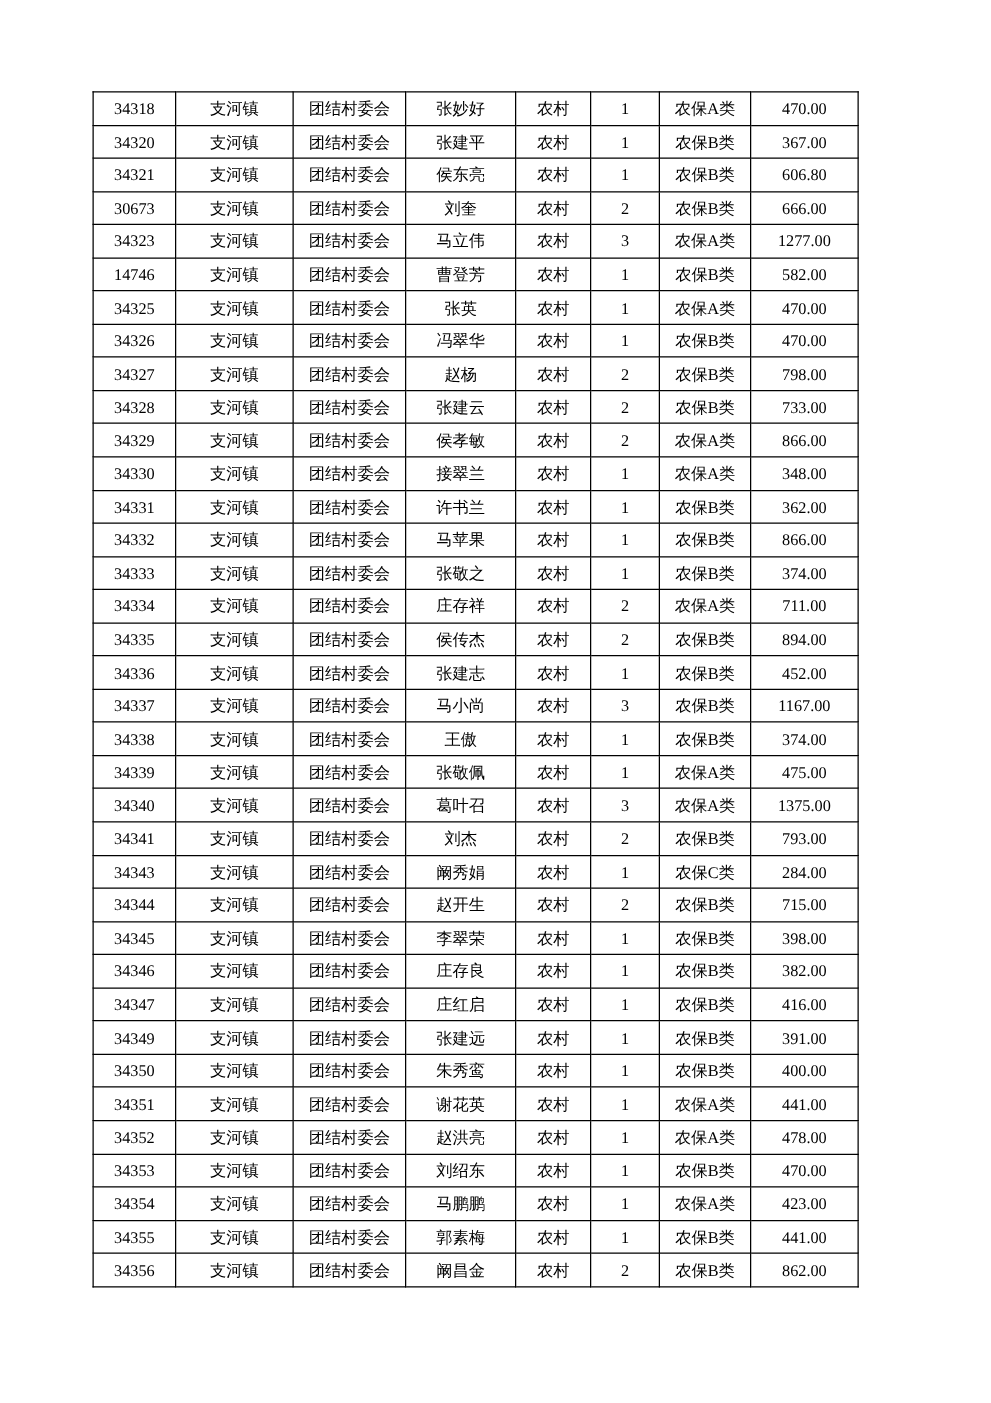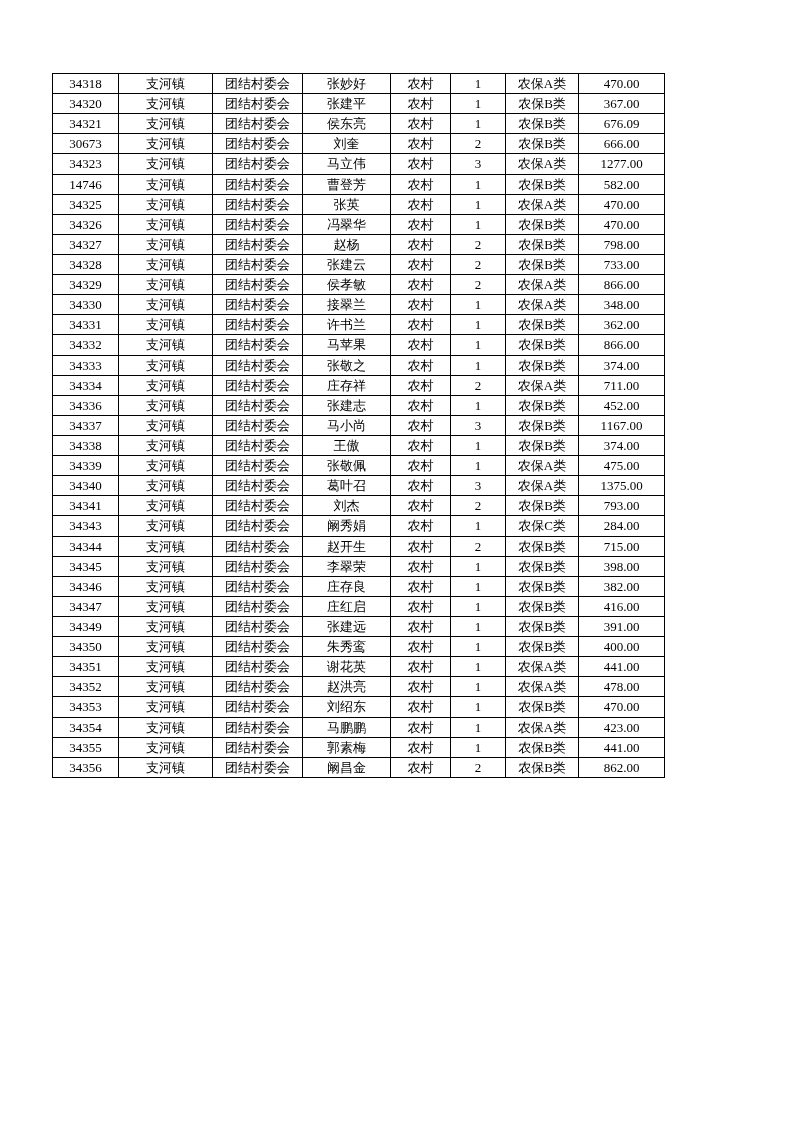--- a/index.html
+++ b/index.html
@@ -15,24 +15,24 @@
   }
   .sheet {
     position: relative;
     width: 793px;
     height: 1122px;
     background: #ffffff;
     overflow: hidden;
   }
   table.records {
     position: absolute;
-    left: 52px;
+    left: 74px;
     top: 73px;
     width: 612px;
-    height: 705px;
+    height: 957px;
     border-collapse: collapse;
     table-layout: fixed;
   }
   table.records td {
     border: 1px solid #000000;
     text-align: center;
     vertical-align: middle;
     font-size: 13px;
     line-height: 1;
     padding: 0;
@@ -86,21 +86,21 @@
           <td>367.00</td>
         </tr>
         <tr>
           <td>34321</td>
           <td>支河镇</td>
           <td>团结村委会</td>
           <td>侯东亮</td>
           <td>农村</td>
           <td>1</td>
           <td>农保B类</td>
-          <td>676.09</td>
+          <td>606.80</td>
         </tr>
         <tr>
           <td>30673</td>
           <td>支河镇</td>
           <td>团结村委会</td>
           <td>刘奎</td>
           <td>农村</td>
           <td>2</td>
           <td>农保B类</td>
           <td>666.00</td>
@@ -217,20 +217,30 @@
         </tr>
         <tr>
           <td>34334</td>
           <td>支河镇</td>
           <td>团结村委会</td>
           <td>庄存祥</td>
           <td>农村</td>
           <td>2</td>
           <td>农保A类</td>
           <td>711.00</td>
+        </tr>
+        <tr>
+          <td>34335</td>
+          <td>支河镇</td>
+          <td>团结村委会</td>
+          <td>侯传杰</td>
+          <td>农村</td>
+          <td>2</td>
+          <td>农保B类</td>
+          <td>894.00</td>
         </tr>
         <tr>
           <td>34336</td>
           <td>支河镇</td>
           <td>团结村委会</td>
           <td>张建志</td>
           <td>农村</td>
           <td>1</td>
           <td>农保B类</td>
           <td>452.00</td>

